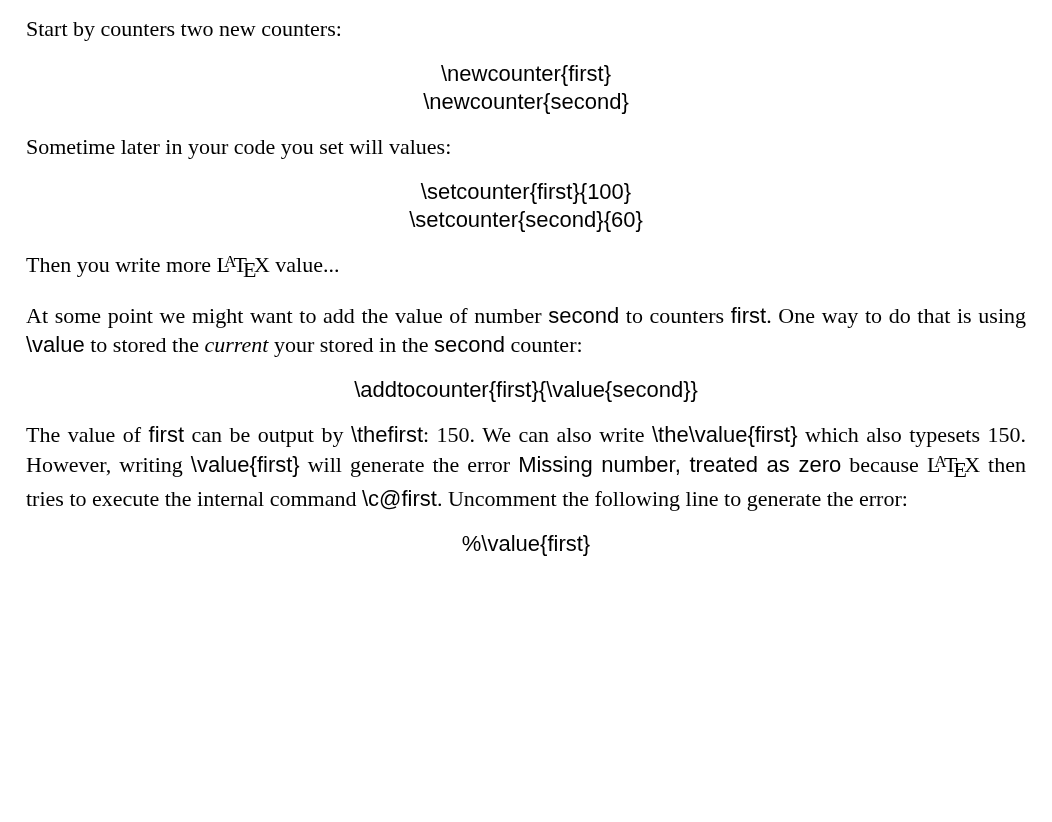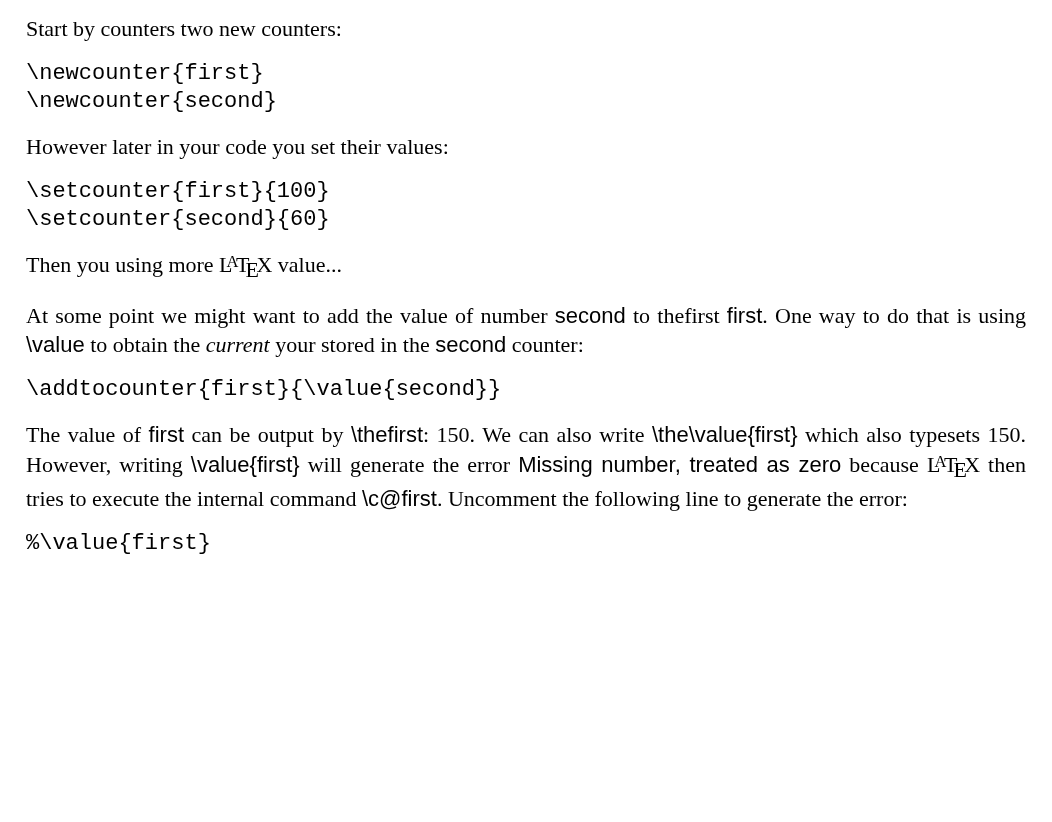--- a/index.html
+++ b/index.html
@@ -15,24 +15,25 @@
       font-size: 22px;
       line-height: 1.35;
       color: #000000;
       padding: 14px 26px 20px 26px;
     }
     .para {
       margin-bottom: 16px;
       text-align: justify;
     }
     .code-block {
-      font-family: Liberation Mono, monospace;
+      font-family: Liberation Sans, sans-serif;
       white-space: pre;
       margin-bottom: 16px;
       line-height: 1.28;
+      text-align: center;
     }
     .tt {
       font-family: Liberation Sans, sans-serif;
     }
     .em {
       font-style: italic;
     }
     .latex {
       display: inline-block;
       white-space: nowrap;
@@ -53,31 +54,31 @@
     }
   </style>
 </head>
 <body>
 
 <p class="para">Start by counters two new counters:</p>
 
 <div class="code-block"><span>\newcounter{first}</span>
 <span>\newcounter{second}</span></div>
 
-<p class="para">However later in your code you set their values:</p>
+<p class="para">Sometime later in your code you set will values:</p>
 
 <div class="code-block"><span>\setcounter{first}{100}</span>
 <span>\setcounter{second}{60}</span></div>
 
 <p class="para">
-  <span>Then you using more </span><span class="latex">L<span class="la-a">A</span>T<span class="la-e">E</span>X</span><span> value...</span>
+  <span>Then you write more </span><span class="latex">L<span class="la-a">A</span>T<span class="la-e">E</span>X</span><span> value...</span>
 </p>
 
 <p class="para p-spacing">
-  <span>At some point we might want to add the value of number </span><span class="tt">second</span><span> to thefirst </span><span class="tt">first</span><span>. One way to do that is using </span><span class="tt">\value</span><span> to obtain the </span><span class="em">current</span><span> your stored in the </span><span class="tt">second</span><span> counter:</span>
+  <span>At some point we might want to add the value of number </span><span class="tt">second</span><span> to counters </span><span class="tt">first</span><span>. One way to do that is using </span><span class="tt">\value</span><span> to stored the </span><span class="em">current</span><span> your stored in the </span><span class="tt">second</span><span> counter:</span>
 </p>
 
 <div class="code-block"><span>\addtocounter{first}{\value{second}}</span></div>
 
 <p class="para">
   <span>The value of </span><span class="tt">first</span><span> can be output by </span><span class="tt">\thefirst</span><span>: 150.  We can also write </span><span class="tt">\the\value{first}</span><span> which also typesets 150. However, writing </span><span class="tt">\value{first}</span><span> will generate the error </span><span class="tt">Missing number, treated as zero</span><span> because </span><span class="latex">L<span class="la-a">A</span>T<span class="la-e">E</span>X</span><span> then tries to execute the internal command </span><span class="tt">\c@first</span><span>. Uncomment the following line to generate the error:</span>
 </p>
 
 <div class="code-block"><span>%\value{first}</span></div>
 

